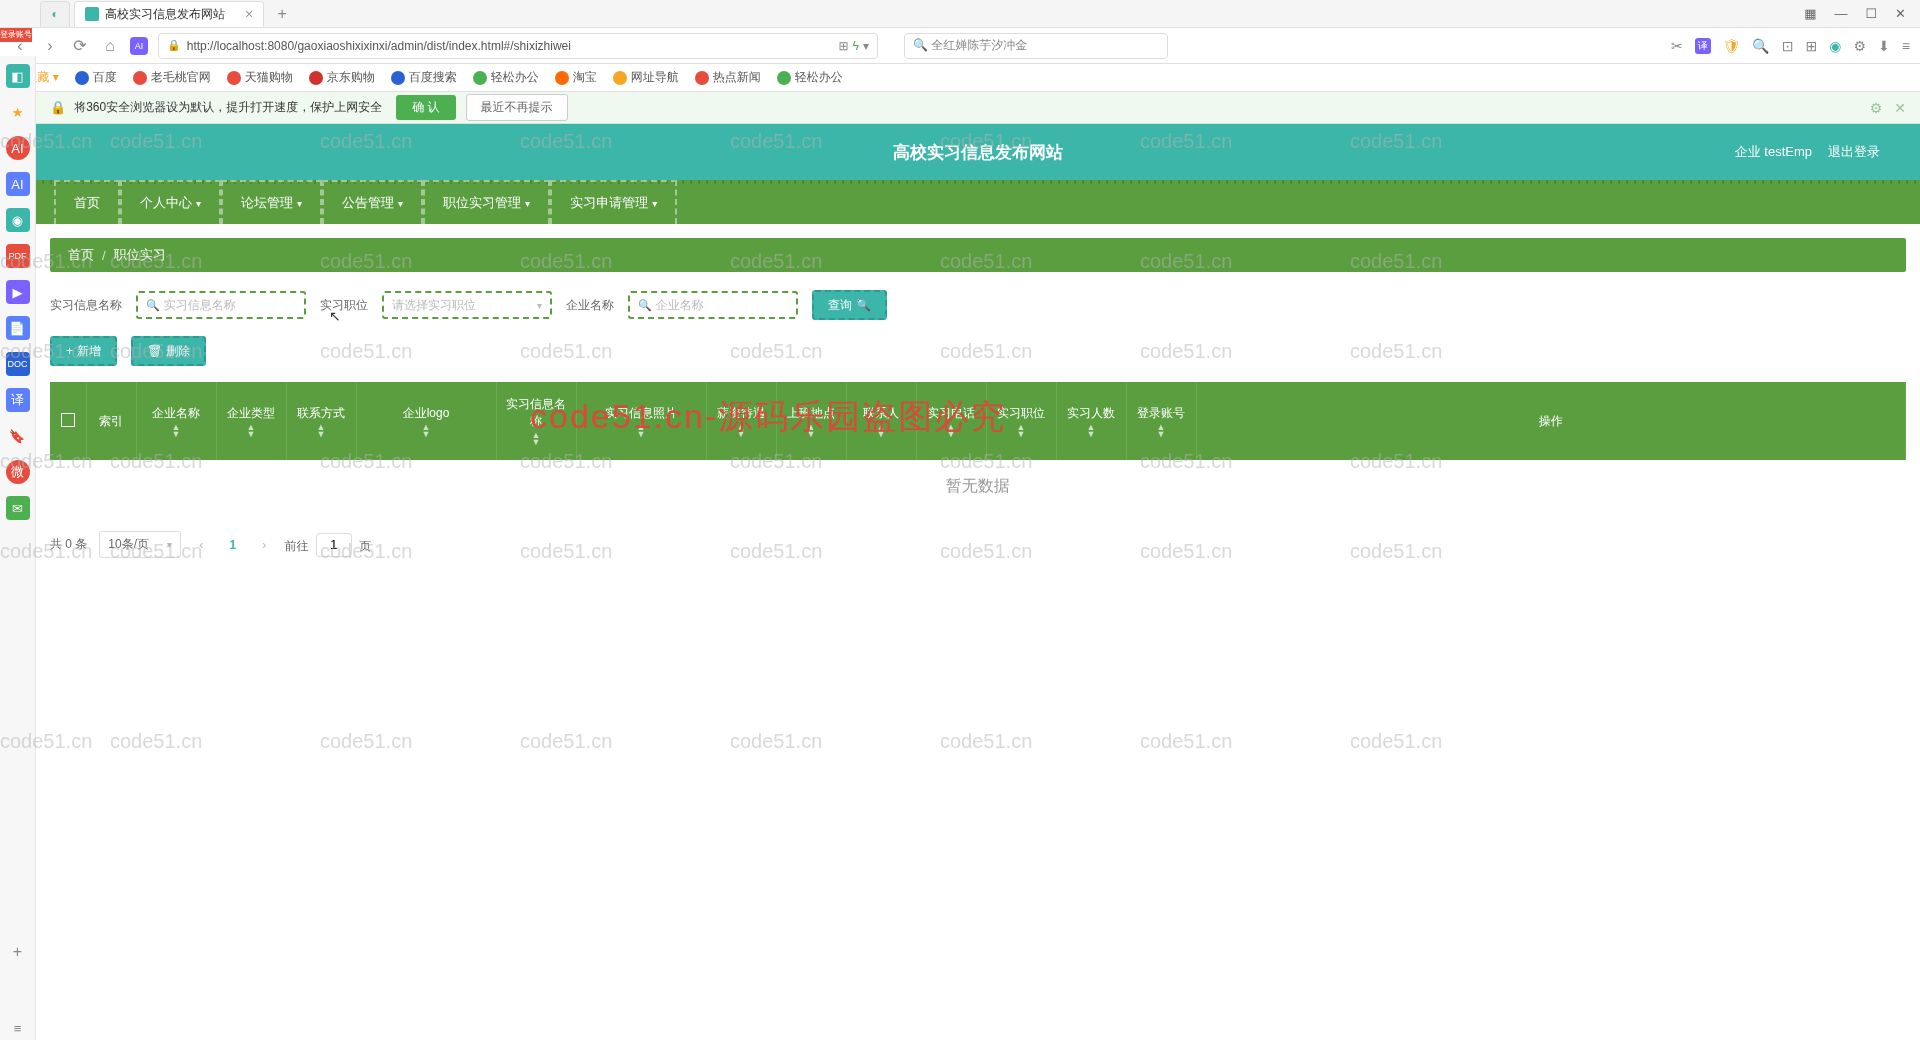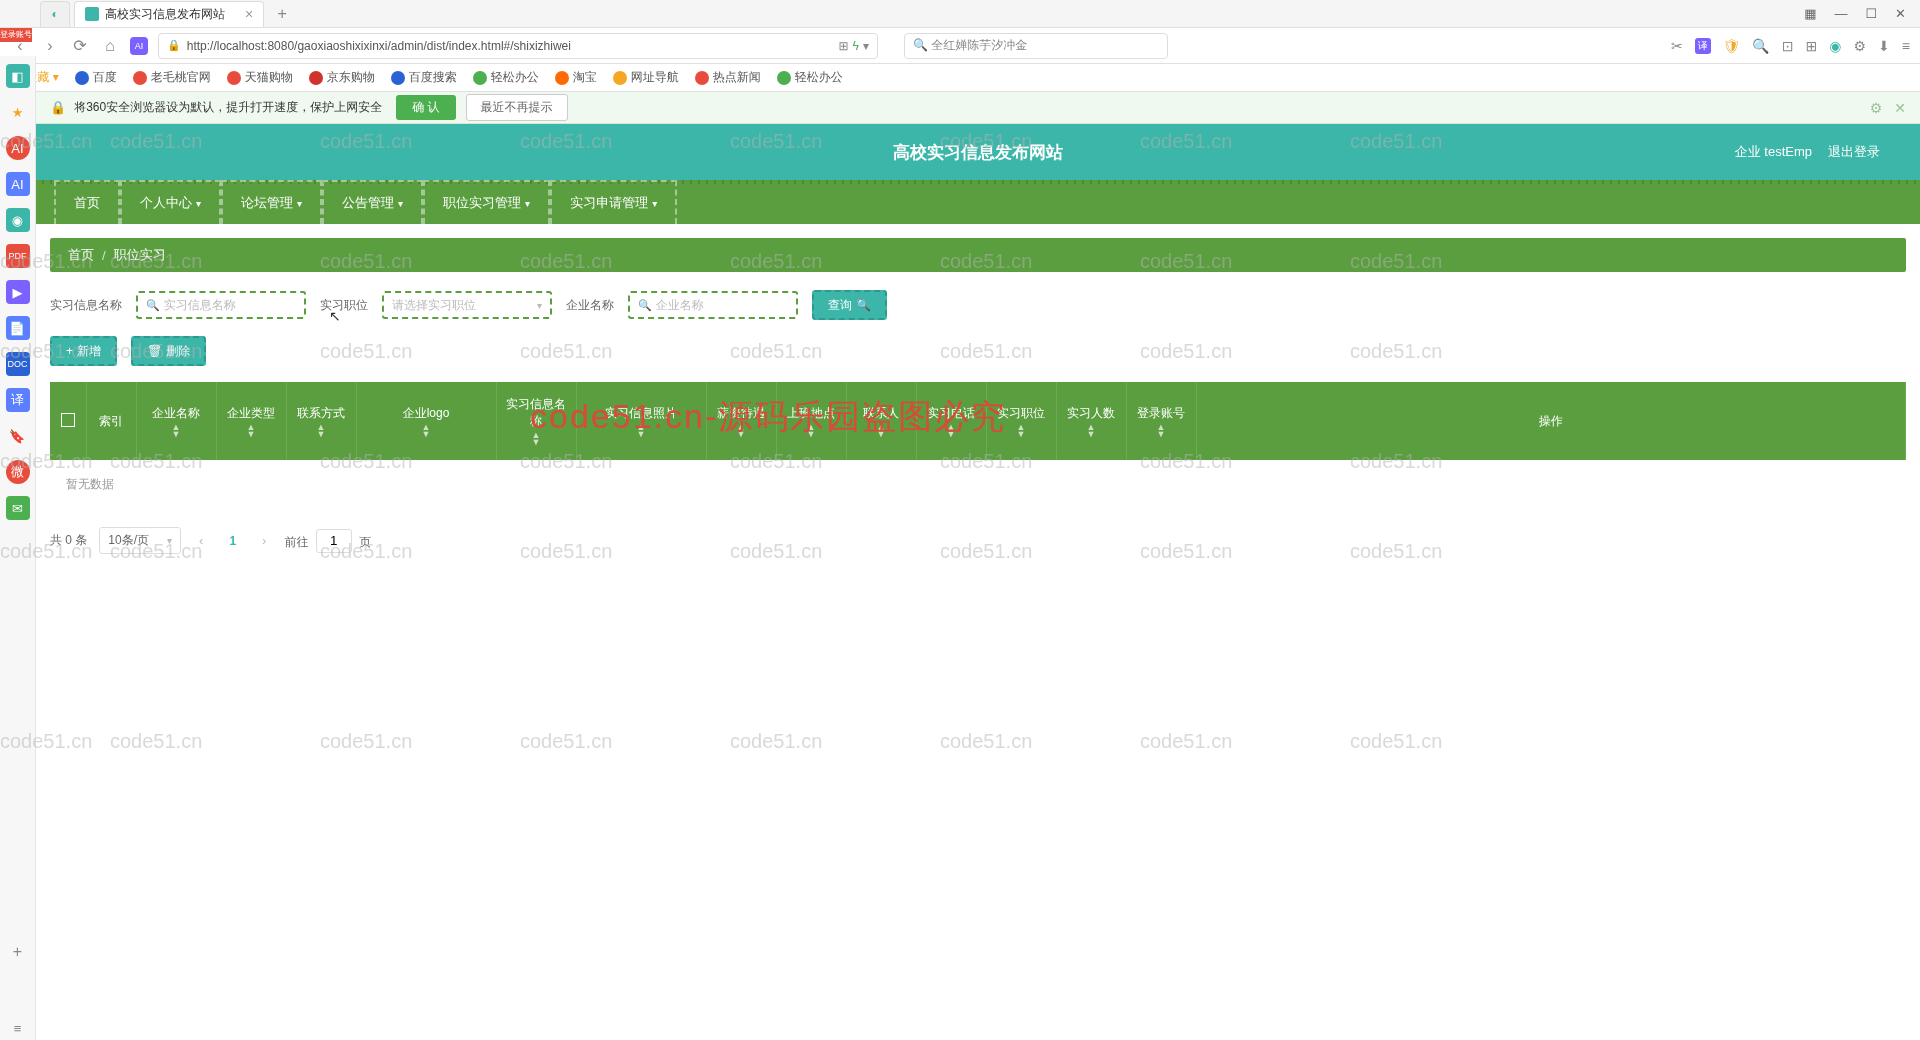--- a/index.html
+++ b/index.html
@@ -74,21 +74,21 @@
 
 
 .actions { display: flex; gap: 14px; margin-top: 16px; }
 .btn-add, .btn-del { background: #3bb6a8; color: #fff; border: 2px dashed #2e9a8e; border-radius: 3px; height: 30px; padding: 0 14px; font-size: 12px; cursor: pointer; display: flex; align-items: center; gap: 4px; }
 
 
 .tbl { margin-top: 16px; width: 100%; border-collapse: collapse; }
 .tbl th { background: #5a9e3f; color: #fff; font-size: 12px; font-weight: normal; padding: 14px 6px; border-right: 1px solid #6bab52; text-align: center; position: relative; }
 .tbl th .sort { font-size: 9px; opacity: 0.7; display: block; margin-top: 2px; line-height: 7px; }
 .checkbox { width: 14px; height: 14px; border: 1px solid #fff; display: inline-block; }
-.no-data { text-align: left; color: #999; padding: 16px; font-size: 12px; }
+.no-data { text-align: center; color: #999; padding: 16px; font-size: 16px; }
 
 
 .pagination { display: flex; align-items: center; gap: 12px; margin-top: 18px; font-size: 12px; color: #666; }
 .pagination .page-sel { border: 1px solid #ddd; border-radius: 3px; padding: 4px 8px; display: flex; align-items: center; gap: 18px; }
 .pagination .pg-btn { color: #bbb; font-size: 13px; padding: 0 6px; cursor: pointer; }
 .pagination .pg-cur { color: #3bb6a8; font-weight: bold; padding: 0 8px; }
 .pagination .jump input { width: 36px; border: 1px solid #ddd; border-radius: 3px; text-align: center; height: 24px; margin: 0 4px; }
 
 
 .watermark { position: absolute; color: rgba(180,180,180,0.5); font-size: 20px; pointer-events: none; font-family: Arial; white-space: nowrap; }

